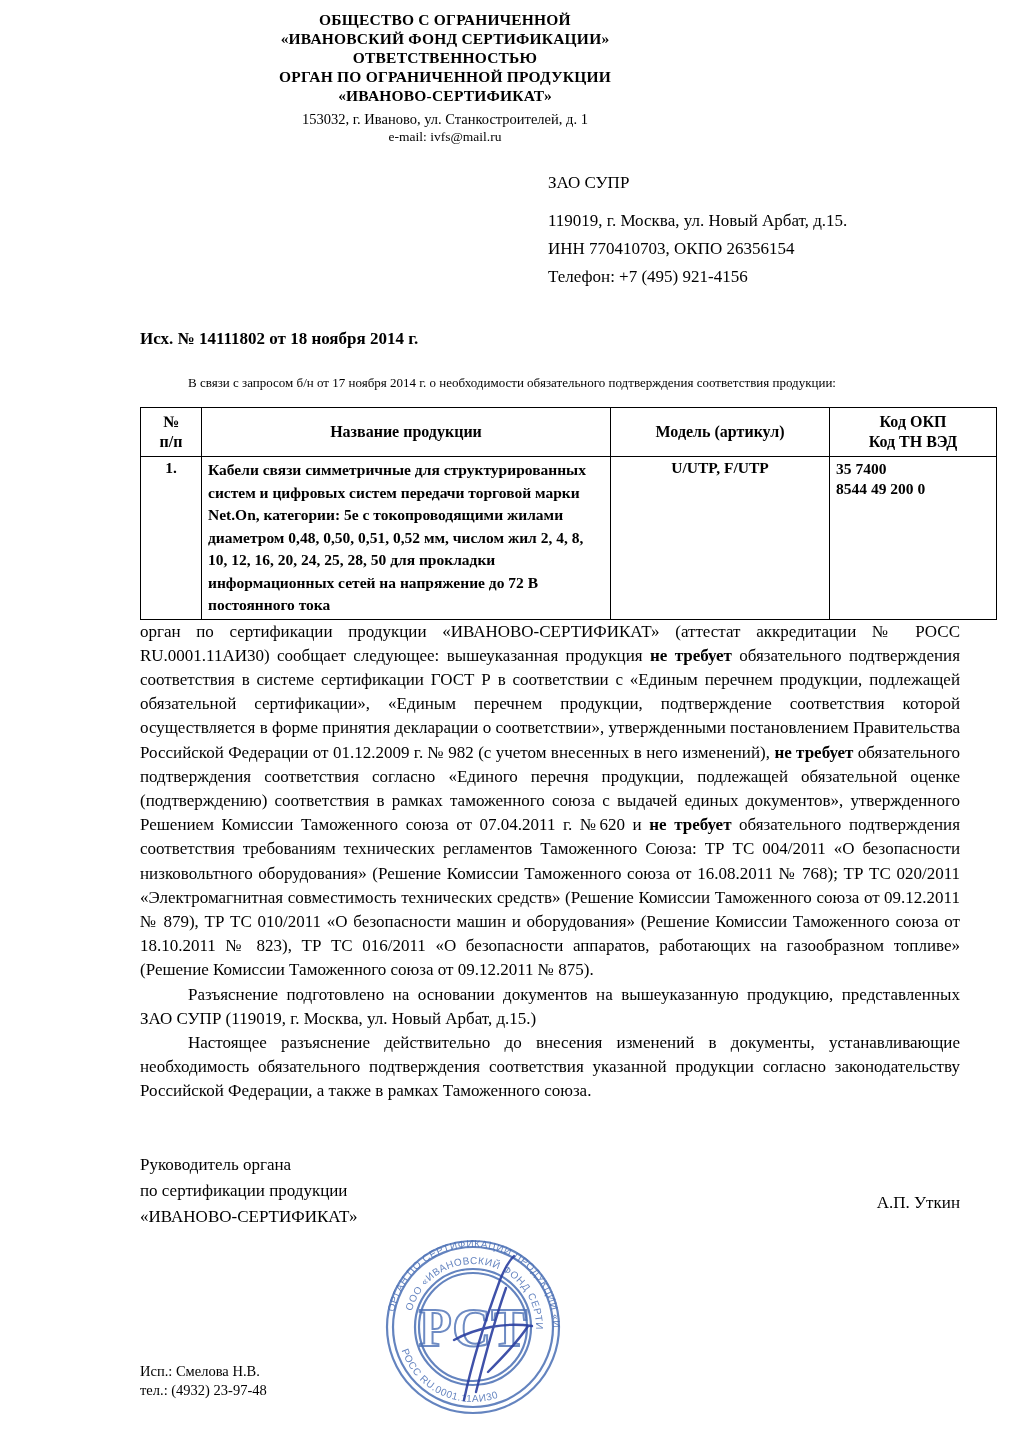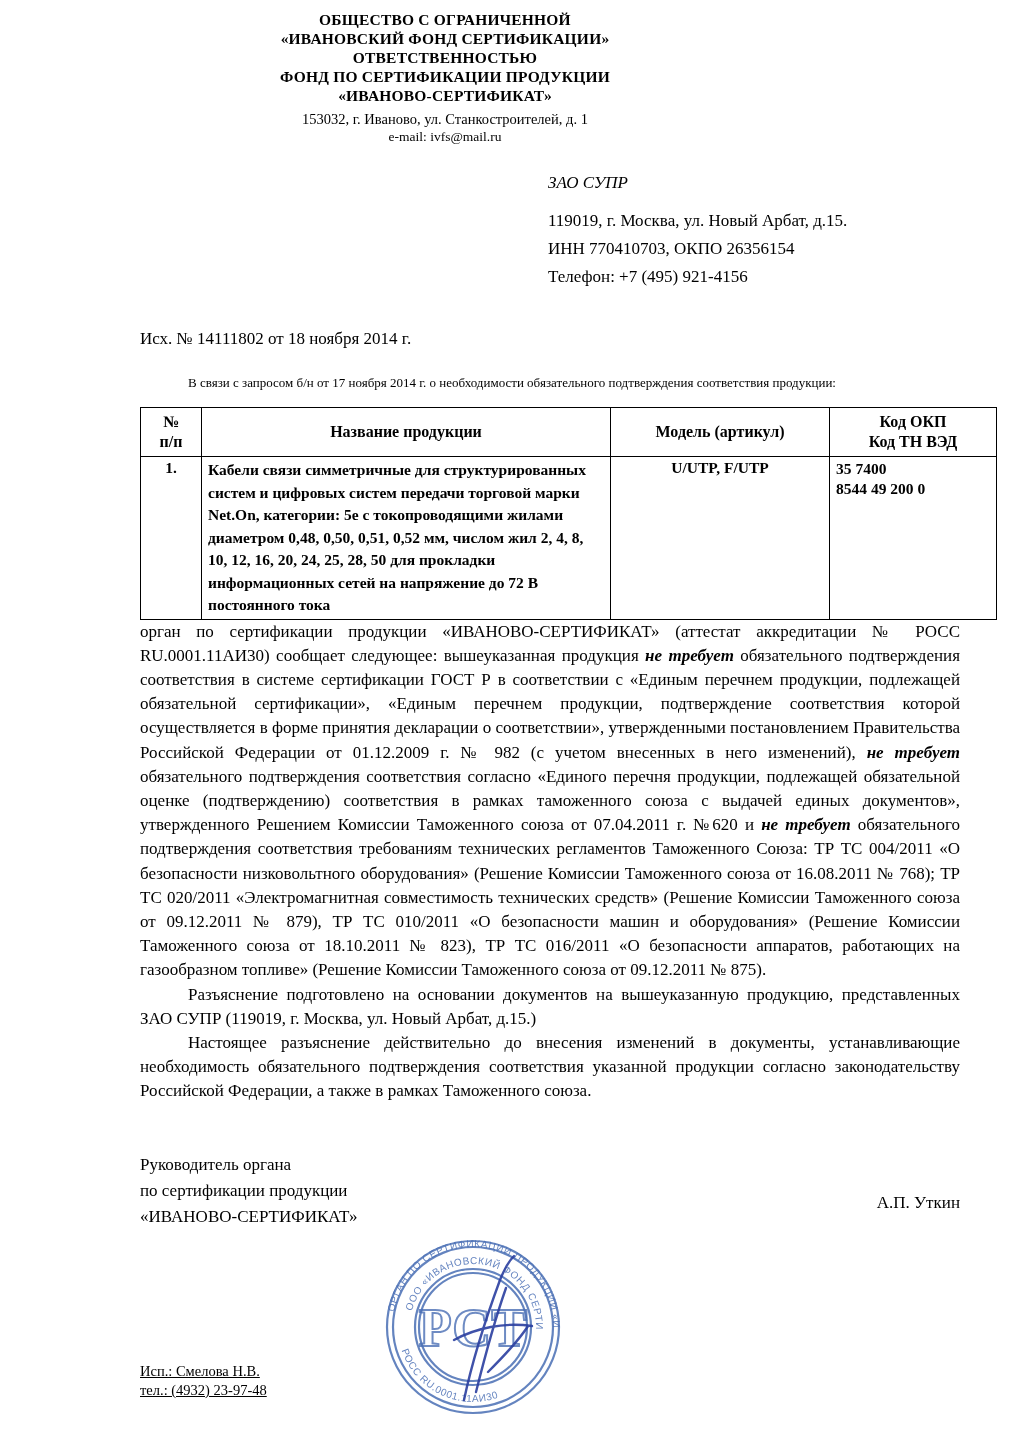--- a/index.html
+++ b/index.html
@@ -47,27 +47,27 @@
 
   
   .addressee {
     margin-top: 24px;
     margin-left: 408px;
     font-size: 17px;
     line-height: 28px;
   }
   .addressee .name {
     margin-bottom: 10px;
-    font-style: italic;
   }
 
   
   .outgoing {
     margin-top: 38px;
     font-size: 17px;
+    font-weight: bold;
   }
 
   
   .intro {
     margin-top: 22px;
     font-size: 13px;
     line-height: 24px;
     text-align: justify;
     text-indent: 48px;
     width: 820px;
@@ -127,21 +127,21 @@
     line-height: 24.2px;
     text-align: justify;
     width: 820px;
   }
   .body-text p {
     margin: 0;
   }
   .body-text p.indent {
     text-indent: 48px;
   }
-  .body-text b { font-weight: bold; font-style: italic; }
+  .body-text b { font-weight: bold; }
 
   
   .signature {
     margin-top: 48px;
     position: relative;
     width: 820px;
     font-size: 17px;
     line-height: 26px;
   }
   .signature .who {
@@ -165,33 +165,32 @@
   }
   .stamp svg { display: block; }
 
   
   .footer {
     position: absolute;
     left: 140px;
     bottom: 48px;
     font-size: 14.5px;
     line-height: 19px;
-    text-decoration: underline;
   }
 </style>
 </head>
 <body>
 
 <div class="page">
 
   <div class="letterhead">
     <div class="org">ОБЩЕСТВО С ОГРАНИЧЕННОЙ</div>
     <div class="org">«ИВАНОВСКИЙ ФОНД СЕРТИФИКАЦИИ»</div>
     <div class="org">ОТВЕТСТВЕННОСТЬЮ</div>
-    <div class="org">ФОНД ПО СЕРТИФИКАЦИИ ПРОДУКЦИИ</div>
+    <div class="org">ОРГАН ПО ОГРАНИЧЕННОЙ ПРОДУКЦИИ</div>
     <div class="org">«ИВАНОВО-СЕРТИФИКАТ»</div>
     <div class="addr">153032, г. Иваново, ул. Станкостроителей, д. 1</div>
     <div class="small">e-mail: ivfs@mail.ru</div>
   </div>
 
   <div class="addressee">
     <div class="name">ЗАО СУПР</div>
     <div>119019, г. Москва, ул. Новый Арбат, д.15.</div>
     <div>ИНН 770410703, ОКПО 26356154</div>
     <div>Телефон: +7 (495) 921-4156</div>

